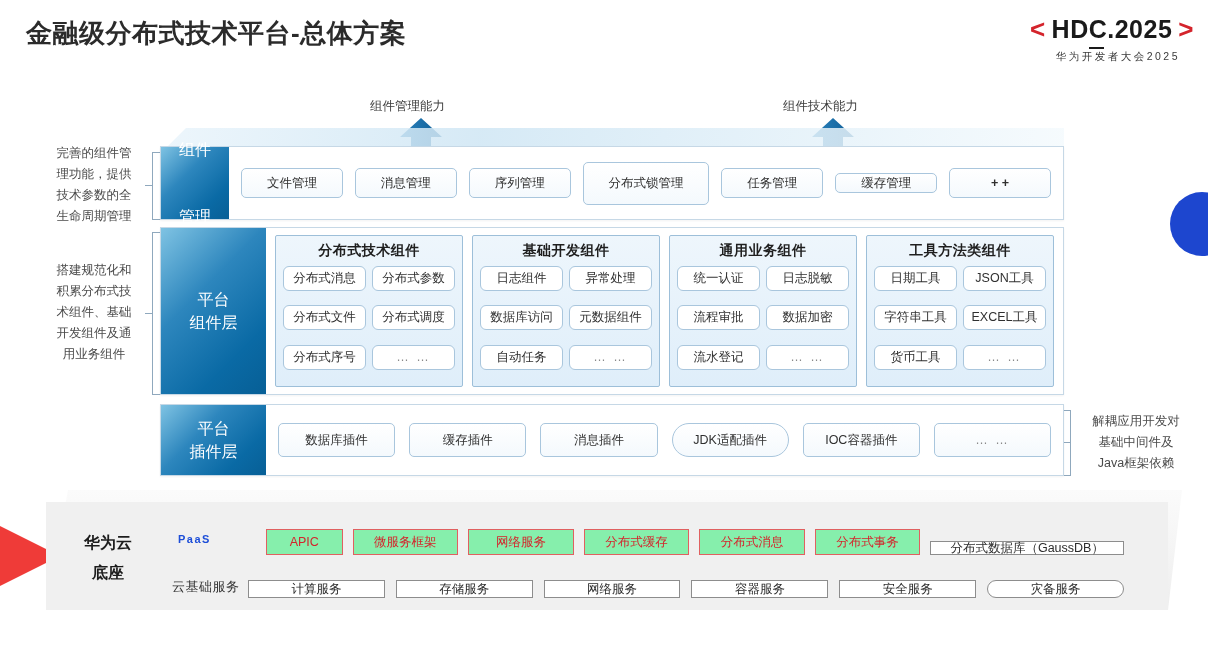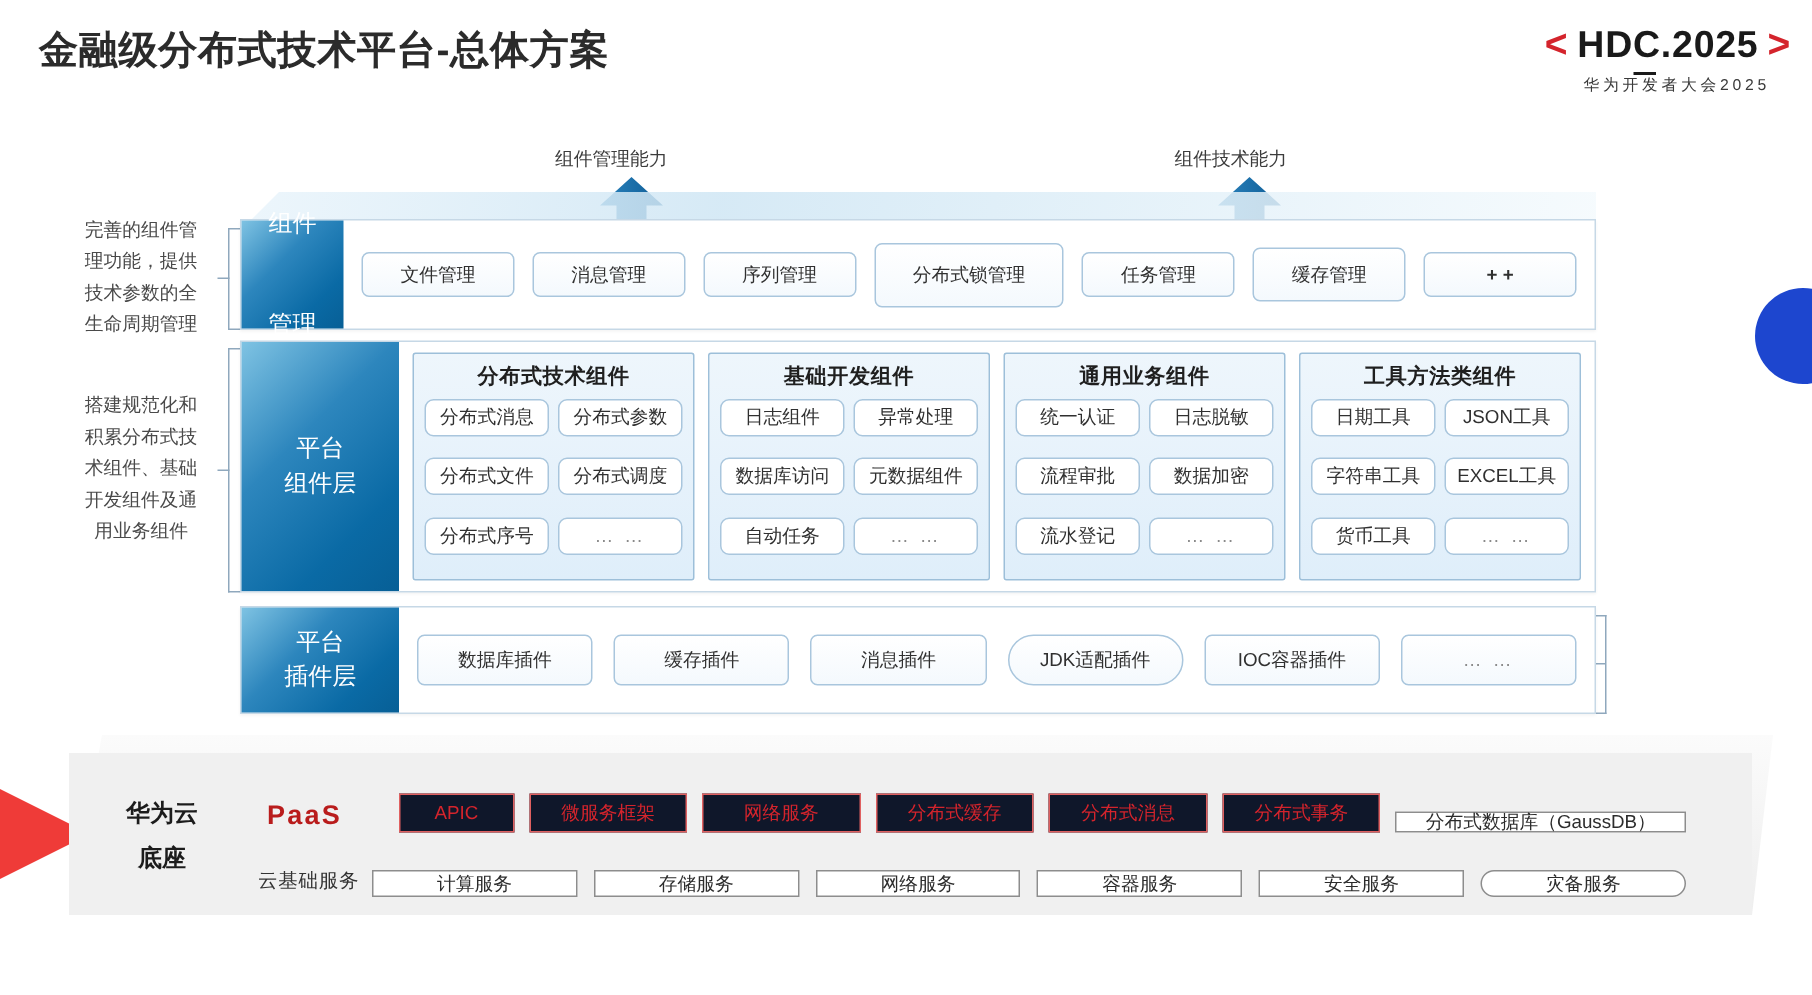--- a/index.html
+++ b/index.html
@@ -138,29 +138,29 @@
   .base-skew {
     position: absolute;
     background: linear-gradient(180deg,#fbfbfb 0%, #eeeeee 100%);
     clip-path: polygon(22px 0, 100% 0, calc(100% - 14px) 100%, 0 100%);
   }
   .base-title {
     position: absolute; text-align: center;
     font-size: 16px; font-weight: bold; color: #1c1c1c; line-height: 30px;
   }
   .paas-label {
-    position: absolute; font-size: 18px; font-weight: bold; color: #b91c1c;
+    position: absolute; font-size: 11px; font-weight: bold; color: #1d4ed8;
     letter-spacing: 1.5px;
   }
   .cloudbase-label {
     position: absolute; font-size: 13px; color: #333333; letter-spacing: .5px;
   }
   .pill-red {
     border: 1.3px solid #e06060;
-    background: #0f172a;
+    background: #86efac;
     color: #d4242c;
     font-size: 12.5px;
     display: flex; align-items: center; justify-content: center;
     white-space: nowrap;
   }
   .pill-gray {
     border: 1.1px solid #8d8d8d;
     background: #ffffff;
     color: #2c2c2c;
     font-size: 12.5px;
@@ -223,37 +223,40 @@
 术组件、基础
 开发组件及通
 用业务组件</div>
 
   <div class="bracket" style="left:152px; top:152px; height:68px;"></div>
   <div class="bracket-tick" style="left:145px; top:185px;"></div>
 
   <div class="bracket" style="left:152px; top:232px; height:163px;"></div>
   <div class="bracket-tick" style="left:145px; top:313px;"></div>
 
+  <div class="side-note" style="left:1075px; top:411px; width:122px;">解耦应用开发对
+基础中间件及
+Java框架依赖</div>
   <div class="bracket right" style="left:1062px; top:410px; height:66px;"></div>
   <div class="bracket-tick" style="left:1062px; top:442px;"></div>
 
   <div class="top-face" style="left:168px; top:128px; width:896px; height:18px;"></div>
 
   <div class="layer" style="left:160px; top:146px; width:904px; height:74px;">
     <div class="layer-label" style="width:68px;gap:44px;">
       <span>组件</span>
       <span>管理</span>
     </div>
     <div class="layer-body" style="padding:0 12px; gap:12px;">
       <div class="pill soft" style="flex:1 1 0; height:30px;">文件管理</div>
       <div class="pill soft" style="flex:1 1 0; height:30px;">消息管理</div>
       <div class="pill soft" style="flex:1 1 0; height:30px;">序列管理</div>
       <div class="pill soft" style="flex:1.25 1 0; height:43px;">分布式锁管理</div>
       <div class="pill soft" style="flex:1 1 0; height:30px;">任务管理</div>
-      <div class="pill soft" style="flex:1 1 0; height:36px;">缓存管理</div>
+      <div class="pill soft" style="flex:1 1 0; height:20px;">缓存管理</div>
       <div class="pill soft" style="flex:1 1 0; height:30px; font-weight:bold;">+ +</div>
     </div>
   </div>
 
   <div class="layer" style="left:160px; top:227px; width:904px; height:168px;">
     <div class="layer-label" style="width:105px;">
       <span>平台</span>
       <span>组件层</span>
     </div>
     <div class="layer-body" style="padding:7px 9px; gap:9px; align-items:stretch;">

